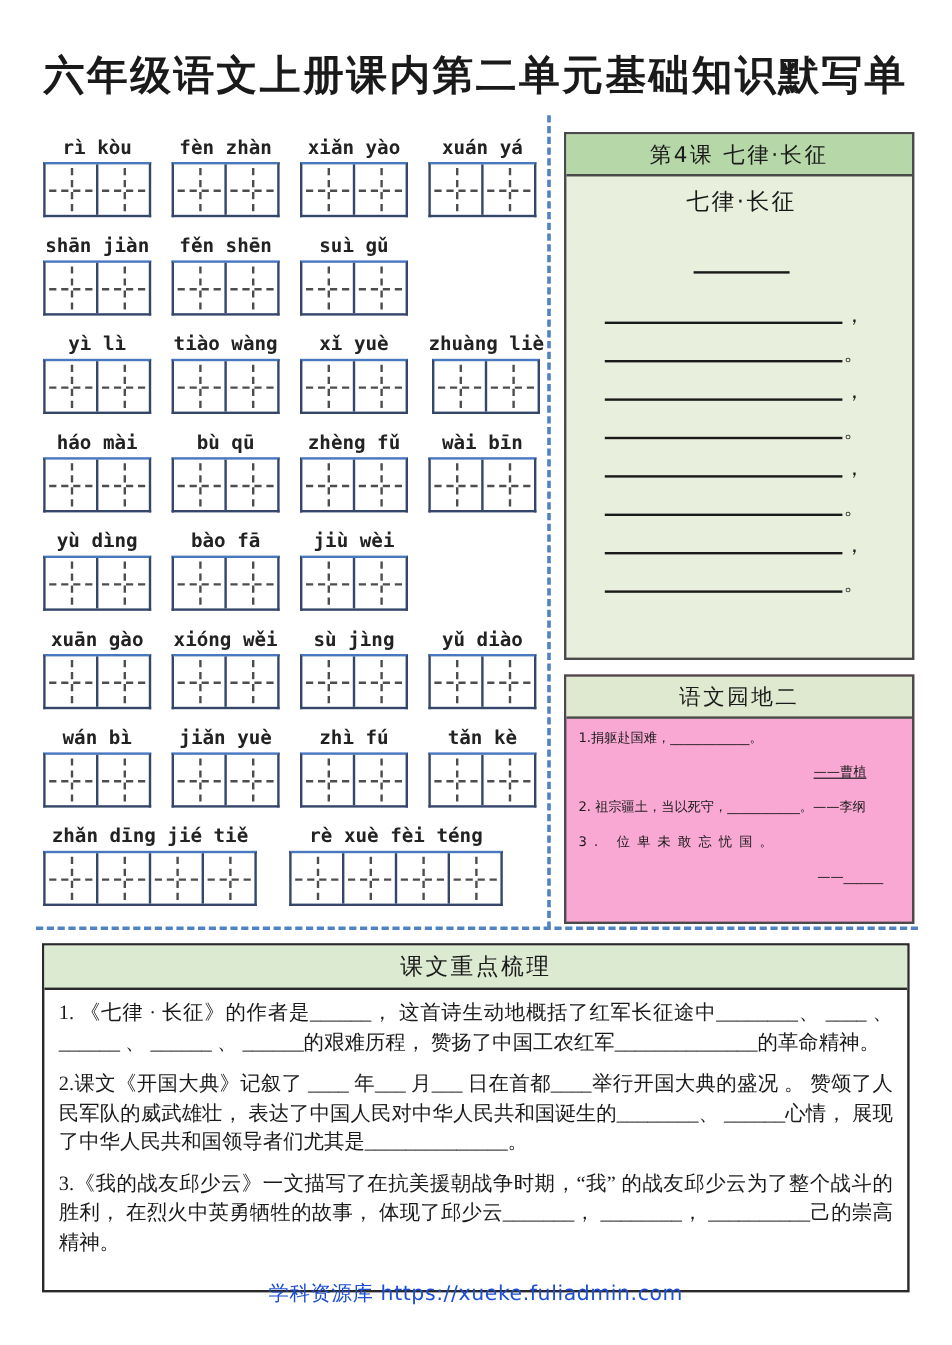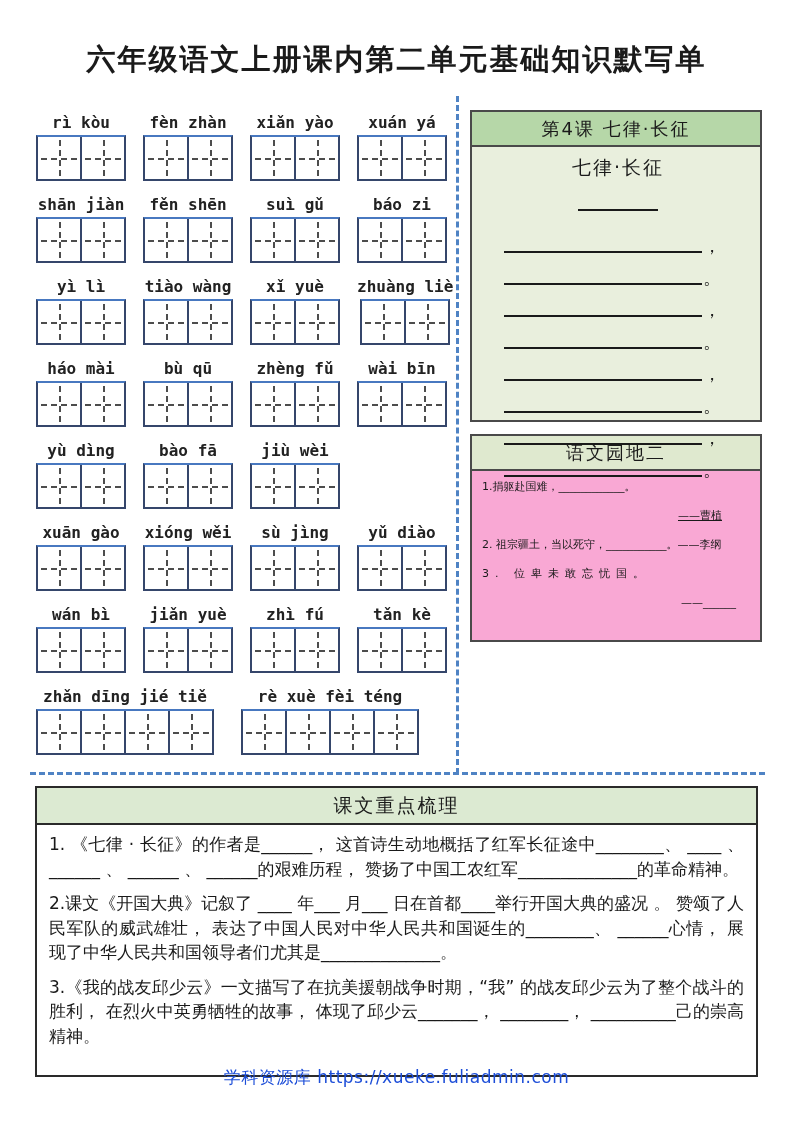--- a/index.html
+++ b/index.html
@@ -1,21 +1,21 @@
 <!DOCTYPE html>
 <html><head>
 <meta charset="utf-8">
 <style>
   html,body{margin:0;padding:0;background:#fff;}
   .page{position:relative;width:793px;height:1121px;background:#ffffff;overflow:hidden;
         font-family:"DejaVu Sans",sans-serif;color:#1a1a1a;}
 
   
   .page-title{position:absolute;top:40px;left:0;width:100%;text-align:center;
-    font-size:29px;font-weight:bold;letter-spacing:2px;font-family:"DejaVu Serif","DejaVu Sans",serif;}
+    font-size:34px;font-weight:bold;letter-spacing:2px;font-family:"DejaVu Serif","DejaVu Sans",serif;}
 
   
   .pinyin-col{position:absolute;left:36px;top:110px;width:415px;}
   .pinyin-row{display:flex;gap:17px;margin-bottom:11px;align-items:flex-start;}
   .pinyin-row.wide{gap:27px;}
   .word-group{display:flex;flex-direction:column;align-items:center;font-weight:bold;}
   .pinyin-label{font-family:"DejaVu Sans Mono","Liberation Mono",monospace;
     font-size:16px;line-height:25px;height:25px;white-space:nowrap;color:#222;}
   .grid{display:flex;border:2px solid #35466b;border-top-color:#4878c0;background:#fff;}
   .cell{position:relative;width:42px;height:42px;border-right:2px solid #35466b;}
@@ -25,41 +25,41 @@
 
   
   .v-divider{position:absolute;left:456px;top:96px;height:678px;width:0;border-left:3px dashed #4f83c4;}
   .h-divider{position:absolute;left:30px;top:772px;width:735px;height:0;border-top:3px dashed #4f83c4;}
 
   
   .right-col{position:absolute;left:470px;top:110px;width:292px;}
   .panel{border:2px solid #4a4a4a;box-sizing:border-box;}
   .panel-header{text-align:center;font-size:18px;padding:5px 0 4px;border-bottom:2px solid #4a4a4a;
     letter-spacing:2px;}
-  .poem-panel{height:312px;background:#e9efdd;}
+  .poem-panel{height:440px;background:#e9efdd;}
   .poem-panel .panel-header{background:#b6d7a8;}
   .poem-body{padding:6px 28px 0 32px;}
-  .poem-title{text-align:center;font-size:19px;letter-spacing:2px;margin:2px 0 16px;}
+  .poem-title{text-align:center;font-size:19px;letter-spacing:2px;margin:2px 0 33px;}
   .author-line{width:80px;height:12px;border-bottom:2px solid #1a1a1a;margin:0 auto 10px;}
   .poem-line{display:flex;align-items:flex-end;height:32px;}
   .poem-line .line{width:198px;height:100%;border-bottom:2px solid #1a1a1a;}
   .poem-line .punct{font-size:18px;line-height:14px;margin-left:1px;}
 
   .yuandi-panel{margin-top:12px;height:208px;background:#f9a8d4;}
   .yuandi-panel .panel-header{background:#dfe9cf;}
   .yuandi-body{padding:1px 10px 0 10px;font-size:11px;line-height:29px;}
   .attr-right{text-align:right;padding-right:28px;text-decoration:underline;}
   .spread{letter-spacing:6px;}
   .attr-blank{text-align:right;padding-right:14px;}
 
   
   .summary-panel{position:absolute;left:35px;top:786px;width:723px;height:291px;
     border:2px solid #2a2a2a;box-sizing:border-box;background:#fff;}
   .summary-panel .panel-header{background:#dcead2;border-bottom:2px solid #2a2a2a;font-size:19px;}
-  .summary-body{padding:7px 12px 0 12px;font-size:17px;line-height:24.5px;text-align:justify;}
+  .summary-body{padding:7px 12px 0 12px;font-size:17px;line-height:24.5px;text-align:justify;font-family:Liberation Serif, serif;}
   .summary-body p{margin:0 0 10px 0;}
 
   
   .footer{position:absolute;top:1066px;left:0;width:100%;text-align:center;
     font-size:17px;color:#1d4ed8;letter-spacing:0.5px;}
 </style>
 </head>
 <body>
 
 <div class="page">
@@ -107,27 +107,20 @@
         </div>
         <div class="word-group">
           <div class="pinyin-label">fěn shēn</div>
           <div class="grid">
             <div class="cell"></div>
             <div class="cell"></div>
           </div>
         </div>
         <div class="word-group">
           <div class="pinyin-label">suì gǔ</div>
-          <div class="grid">
-            <div class="cell"></div>
-            <div class="cell"></div>
-          </div>
-        </div>
-        <div class="word-group">
-          <div class="pinyin-label">báo zi</div>
           <div class="grid">
             <div class="cell"></div>
             <div class="cell"></div>
           </div>
         </div>
       </div>
       <div class="pinyin-row">
         <div class="word-group">
           <div class="pinyin-label">yì lì</div>
           <div class="grid">

